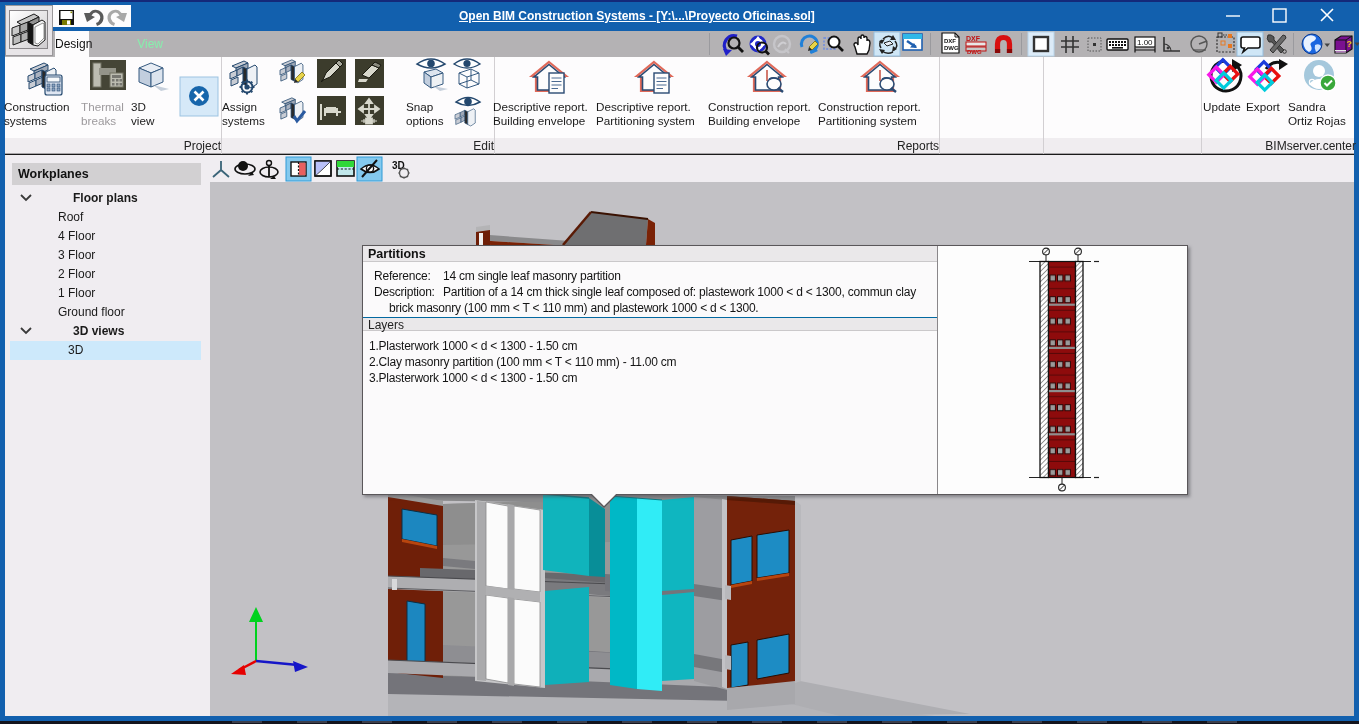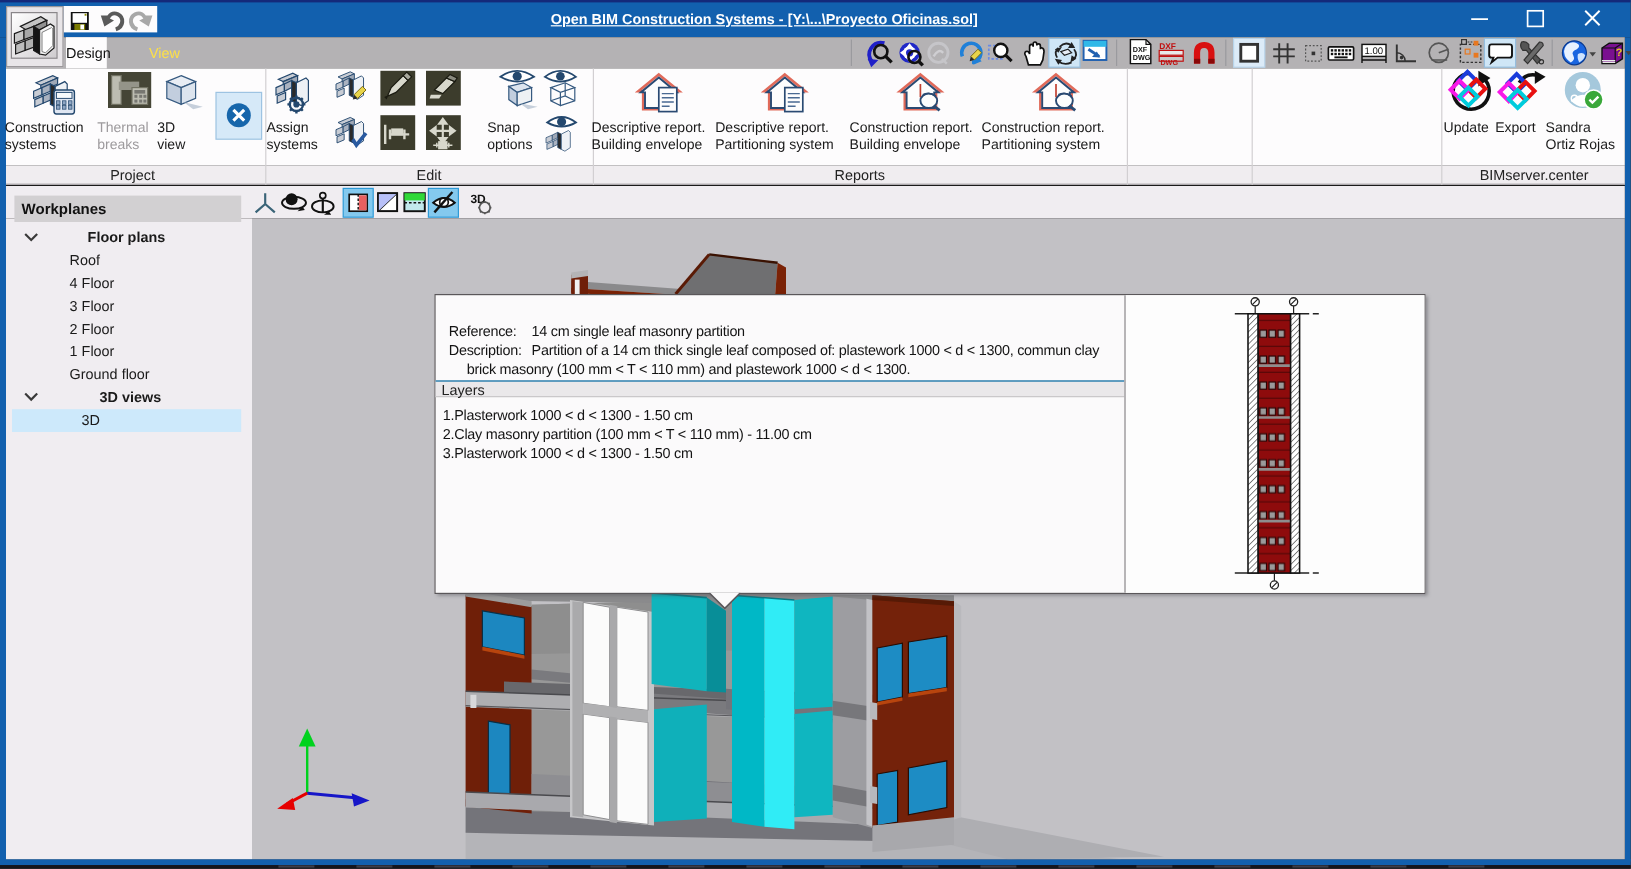--- a/index.html
+++ b/index.html
@@ -14,25 +14,25 @@
 #borderB { left:0; top:716px; width:1359px; height:5px; background:#1260ae; }
 #blackstrip { left:0; top:721px; width:1359px; height:3px; background:#14151d; }
 #title-text { left:459px; top:9px; width:420px; color:#fff; font-size:12px; font-weight:bold; white-space:nowrap;text-decoration:underline; }
 
 #appbtn { left:5px; top:5px; width:48px; height:51px; background:#e8e5e8; border:1px solid #9a979a; z-index:5; }
 #appicon { left:9px; top:10px; width:39px; height:39px; background:linear-gradient(135deg,#ffffff,#cfcccf); border:1px solid #8a878a; z-index:6; }
 #qat { left:53px; top:5px; width:78px; height:22px; background:#fdfcfd; }
 
 #tabstrip { left:5px; top:31px; width:1349px; height:26px; background:#b4b2b4; }
 #tab-design { left:55px; top:31px; width:34px; height:26px; background:#fdfcfd; text-align:center; font-size:12px; line-height:26px; color:#111; }
-#tab-view { left:111px; top:31px; width:52px; height:26px; text-align:center; font-size:12px; line-height:26px; color:#fde047; }
+#tab-view { left:111px; top:31px; width:52px; height:26px; text-align:right; font-size:12px; line-height:26px; color:#86efac; }
 
 #ribbon { left:5px; top:57px; width:1349px; height:81px; background:#fdfcfd; }
 #grouplabels { left:5px; top:138px; width:1349px; height:16px; background:#f0edf0; border-bottom:1px solid #a8a5a8; }
-.glabel { top:139px; font-size:12px; color:#222; text-align:center; }
+.glabel { top:139px; font-size:12px; color:#222; text-align:right; }
 .gsep { top:57px; width:1px; height:97px; background:#d2cfd2; }
 .rlabel { font-size:11.7px; color:#1a1a1a; text-align:left; line-height:13.5px; }
 .rlabel.gray { color:#9d9a9d; }
 
 #viewbar { left:5px; top:155px; width:1349px; height:27px; background:#f0edf1; }
 
 #lpanel { left:5px; top:182px; width:205px; height:534px; background:#f0edf1; }
 #wphead { left:12px; top:163px; width:189px; height:22px; background:#d2d0d2; font-size:12.5px; font-weight:bold; color:#111; line-height:22px; padding-left:6px; }
 .trow { left:0px; width:205px; height:19px; font-size:12px; color:#1a1a1a; line-height:19px; }
 .trow b { font-weight:bold;padding-left:36px; }
@@ -591,21 +591,21 @@
 
   <div id="lpanel" class="abs"></div>
   <div id="wphead" class="abs">Workplanes</div>
   <div class="trow abs" style="top:189px;"><b style="margin-left:37px">Floor plans</b></div>
   <div class="trow abs" style="top:208px;"><span style="margin-left:58px">Roof</span></div>
   <div class="trow abs" style="top:227px;"><span style="margin-left:58px">4 Floor</span></div>
   <div class="trow abs" style="top:246px;"><span style="margin-left:58px">3 Floor</span></div>
   <div class="trow abs" style="top:265px;"><span style="margin-left:58px">2 Floor</span></div>
   <div class="trow abs" style="top:284px;"><span style="margin-left:58px">1 Floor</span></div>
   <div class="trow abs" style="top:303px;"><span style="margin-left:58px">Ground floor</span></div>
-  <div class="trow abs" style="top:322px;margin-left:10px;"><b style="margin-left:37px">3D views</b></div>
+  <div class="trow abs" style="top:322px;"><b style="margin-left:37px">3D views</b></div>
   <div class="trow tsel abs" style="top:341px;"><span style="margin-left:58px">3D</span></div>
   <svg class="abs" style="left:20px;top:194px;width:12px;height:9px">
       <path d="M1 1 L6 6 L11 1" fill="none" stroke="#3a3a3a" stroke-width="1.8"></path>
     </svg>
   <svg class="abs" style="left:20px;top:327px;width:12px;height:9px">
       <path d="M1 1 L6 6 L11 1" fill="none" stroke="#3a3a3a" stroke-width="1.8"></path>
     </svg>
 
   <div id="viewport" class="abs"></div>
   <svg class="abs" style="left:210px;top:182px;width:1144px;height:534px" viewBox="210 182 1144 534">
@@ -692,20 +692,21 @@
       <path d="M256 621 L256 661" stroke="#00d21e" stroke-width="2"></path>
       <path d="M256 607 L249 622 L263 622 Z" fill="#00d21e"></path>
       <path d="M256 661 L298 665" stroke="#1616c8" stroke-width="2.5"></path>
       <path d="M308 667 L293 661 L295 672 Z" fill="#1616c8"></path>
       <path d="M256 661 L239 670" stroke="#e60000" stroke-width="2.5"></path>
       <path d="M231 674 L244 665 L246 675 Z" fill="#e60000"></path>
     </g>
   </svg>
 
   <div id="popup" class="abs">
+    <div class="hdr abs">Partitions</div>
     <div class="ptext abs" style="left:11px;top:23px;">Reference:</div>
     <div class="ptext abs" style="left:80px;top:23px;">14 cm single leaf masonry partition</div>
     <div class="ptext abs" style="left:11px;top:39px;">Description:</div>
     <div class="ptext abs" style="left:80px;top:39px;">Partition of a 14 cm thick single leaf composed of: plastework 1000 &lt; d &lt; 1300, commun clay</div>
     <div class="ptext abs" style="left:6px;top:55px;padding-left:20px;">brick masonry (100 mm &lt; T &lt; 110 mm) and plastework 1000 &lt; d &lt; 1300.</div>
     <div class="lay abs">Layers</div>
     <div class="ptext abs" style="left:6px;top:93px;">1.Plasterwork 1000 &lt; d &lt; 1300 - 1.50 cm</div>
     <div class="ptext abs" style="left:6px;top:109px;">2.Clay masonry partition (100 mm &lt; T &lt; 110 mm) - 11.00 cm</div>
     <div class="ptext abs" style="left:6px;top:125px;">3.Plasterwork 1000 &lt; d &lt; 1300 - 1.50 cm</div>
     <div id="drawpane" class="abs"></div>

